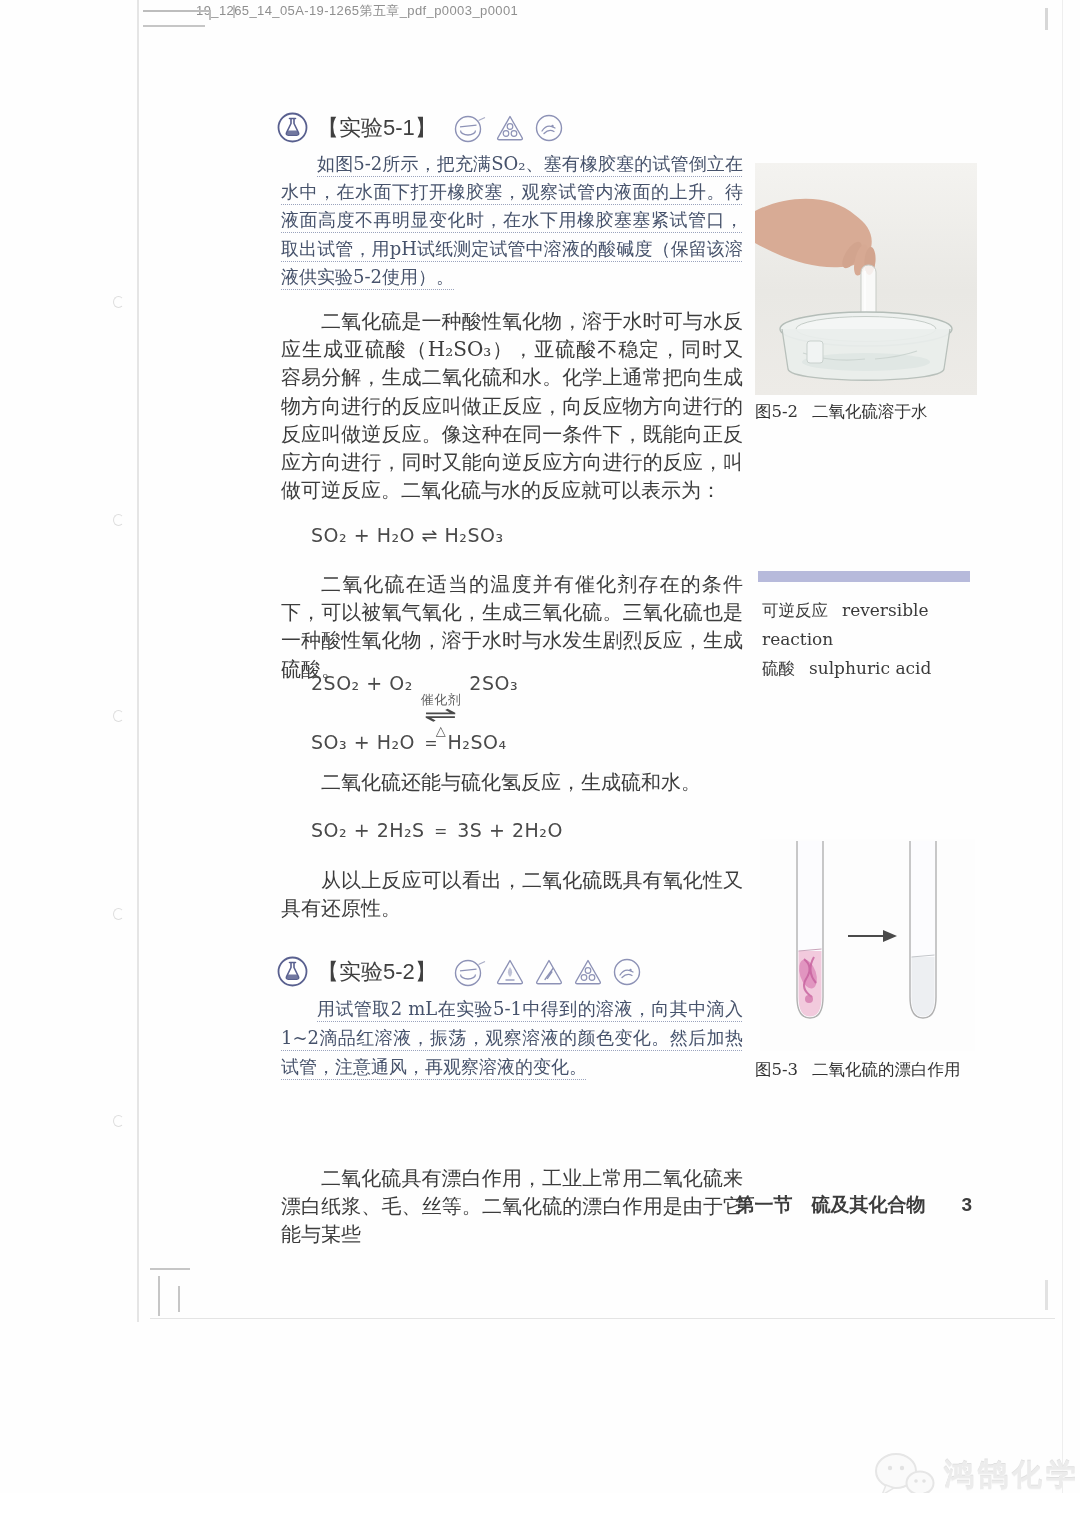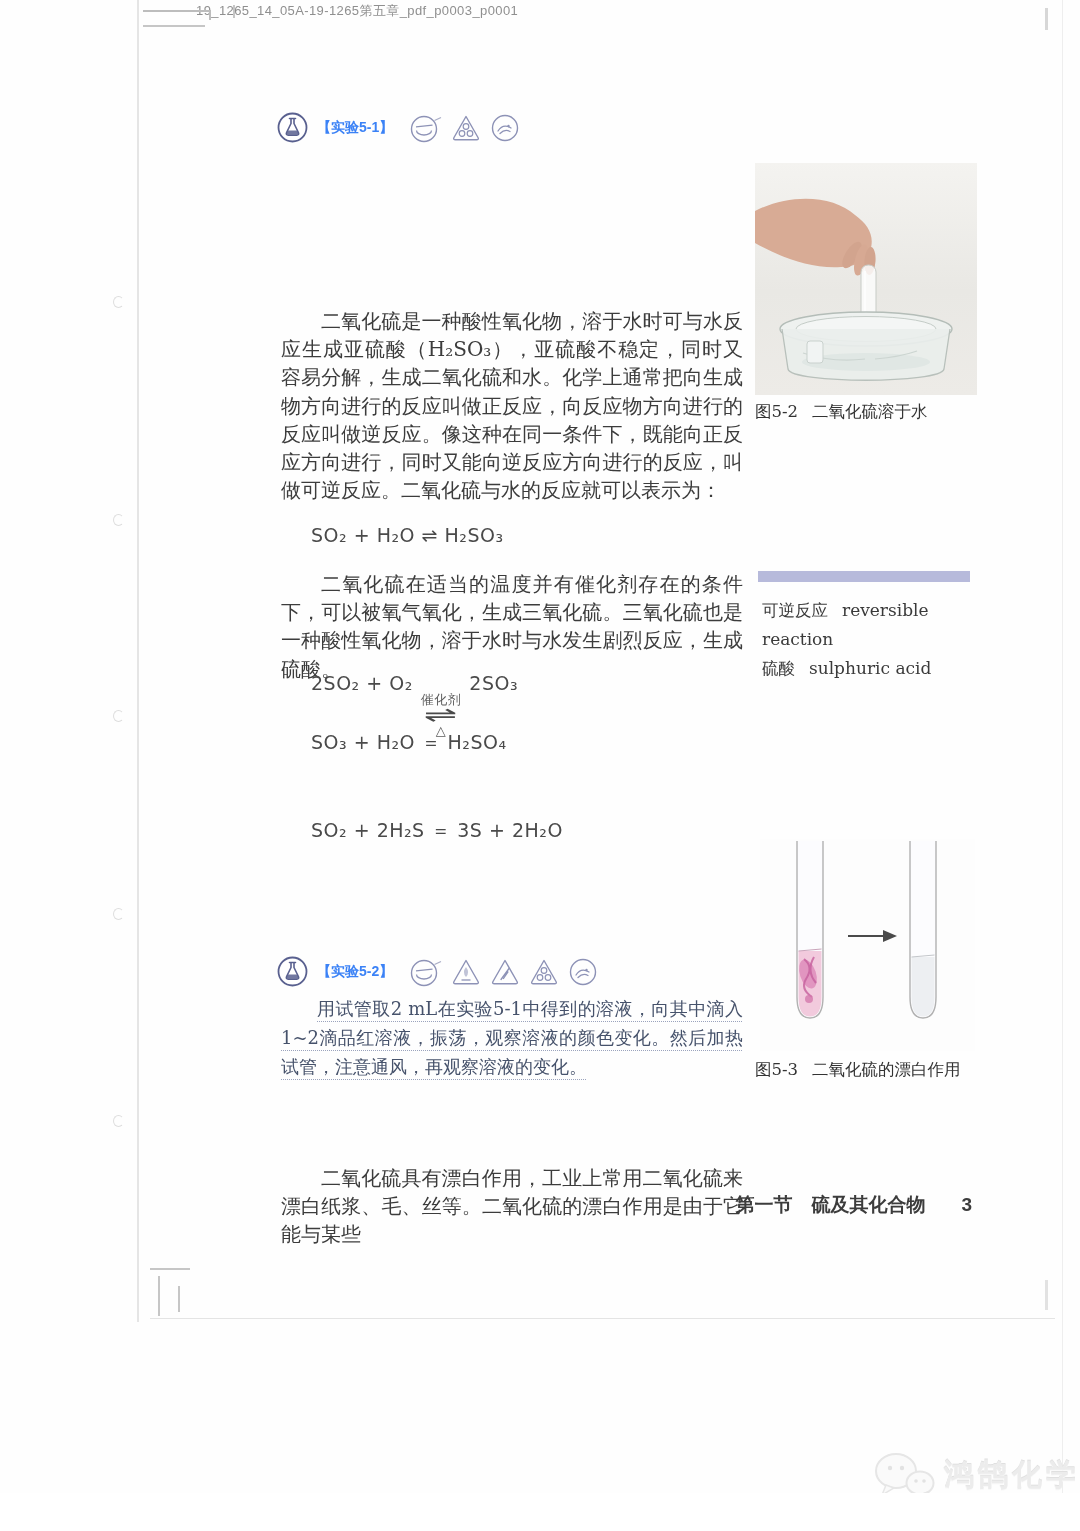--- a/index.html
+++ b/index.html
@@ -11,21 +11,21 @@
   .scanline{left:137px;top:0;width:2px;height:1322px;background:#cfcfcf;opacity:.55;}
   .edge-r{left:1062px;top:0;width:1px;height:1531px;background:#eeeeee;}
   .mark{background:#c6c6c6;}
   .punch{width:9px;height:10px;border:1.5px solid #dedede;border-radius:50%;border-right-color:transparent;}
 
   .scan-header{left:196px;top:2px;font-family:"Liberation Sans",sans-serif;font-size:13px;
                color:#8f8f8f;letter-spacing:.4px;white-space:nowrap;}
 
   
   .exp-head{display:flex;align-items:center;gap:9px;}
-  .exp-title{font-family:"Liberation Sans",sans-serif;font-weight:bold;font-size:14px;color:#3b82f6;white-space:nowrap;}
+  .exp-title{font-family:"Liberation Sans",sans-serif;font-weight:normal;font-size:22px;color:#404040;white-space:nowrap;}
   .safety-row{display:flex;align-items:center;gap:9px;margin-left:8px;}
   .exp-body{width:462px;font-size:18px;line-height:28.2px;color:#46526b;text-align:justify;text-indent:2em;
             text-decoration:underline dotted #9aa3bd 1px;text-underline-offset:6px;}
 
   .para{width:462px;font-size:20px;line-height:28.2px;color:#3c3c3c;text-align:justify;text-indent:2em;}
 
   .eq{font-family:"DejaVu Sans","Liberation Sans",sans-serif;font-size:19px;color:#4a4a4a;
       letter-spacing:.5px;white-space:nowrap;}
   .cat-wrap{display:inline-flex;flex-direction:column;align-items:center;vertical-align:-14px;margin:0 8px;}
   .cat-above{font-size:13px;line-height:1.1;color:#5a5a5a;font-family:"DejaVu Sans",sans-serif;}
@@ -91,40 +91,43 @@
         <circle cx="19" cy="20.5" r="2.8" fill="none" stroke="#8d92b6" stroke-width="1.2"></circle>
       </svg>
       <svg width="30" height="30" viewBox="0 0 30 30">
         <circle cx="15" cy="15" r="12.5" fill="none" stroke="#8d92b6" stroke-width="1.4"></circle>
         <path d="M8,18 q5,-8 13,-3 M10,20.5 q5,-5 10,-2" fill="none" stroke="#8d92b6" stroke-width="1.3" stroke-linecap="round"></path>
         <circle cx="18.5" cy="13" r="1.2" fill="#8d92b6"></circle>
       </svg>
     </span>
   </div>
 
+  <div class="abs exp-body" style="left:281px;top:150px;">如图5-2所示，把充满SO₂、塞有橡胶塞的试管倒立在水中，在水面下打开橡胶塞，观察试管内液面的上升。待液面高度不再明显变化时，在水下用橡胶塞塞紧试管口，取出试管，用pH试纸测定试管中溶液的酸碱度（保留该溶液供实验5-2使用）。</div>
 
   <div class="abs para" style="left:281px;top:307px;">二氧化硫是一种酸性氧化物，溶于水时可与水反应生成亚硫酸（H₂SO₃），亚硫酸不稳定，同时又容易分解，生成二氧化硫和水。化学上通常把向生成物方向进行的反应叫做正反应，向反应物方向进行的反应叫做逆反应。像这种在同一条件下，既能向正反应方向进行，同时又能向逆反应方向进行的反应，叫做可逆反应。二氧化硫与水的反应就可以表示为：</div>
 
   <div class="abs eq" style="left:311px;top:524px;">SO₂ + H₂O ⇌ H₂SO₃</div>
 
   <div class="abs para" style="left:281px;top:570px;">二氧化硫在适当的温度并有催化剂存在的条件下，可以被氧气氧化，生成三氧化硫。三氧化硫也是一种酸性氧化物，溶于水时与水发生剧烈反应，生成硫酸。</div>
 
   <div class="abs eq" style="left:311px;top:672px;">
     <span>2SO₂ + O₂</span><span class="cat-wrap">
         <span class="cat-above">催化剂</span>
         <span class="harpoon">⇌</span>
         <span class="cat-below">△</span>
       </span><span>2SO₃</span>
   </div>
 
   <div class="abs eq" style="left:311px;top:730px;">SO₃ + H₂O ＝ H₂SO₄</div>
 
+  <div class="abs para" style="left:281px;top:768px;">二氧化硫还能与硫化氢反应，生成硫和水。</div>
 
   <div class="abs eq" style="left:311px;top:818px;">SO₂ + 2H₂S ＝ 3S + 2H₂O</div>
 
+  <div class="abs para" style="left:281px;top:866px;">从以上反应可以看出，二氧化硫既具有氧化性又具有还原性。</div>
 
   <div class="abs exp-head" style="left:277px;top:956px;">
     <svg width="31" height="31" viewBox="0 0 31 31">
       <circle cx="15.5" cy="15.5" r="14" fill="#ffffff" stroke="#59608f" stroke-width="1.8"></circle>
       <path d="M12.5,6.5 h6 M14,6.5 v5 L9.6,20.5 q-1,2.6 1.6,2.6 h8.6 q2.6,0 1.6,-2.6 L17,11.5 v-5" fill="none" stroke="#59608f" stroke-width="1.6" stroke-linecap="round" stroke-linejoin="round"></path>
       <path d="M10.6,18.5 h9.8 l1,2.3 q0.7,1.8 -1.2,1.8 h-9.4 q-1.9,0 -1.2,-1.8 Z" fill="#59608f" opacity="0.85"></path>
     </svg>
     <span class="exp-title">【实验5-2】</span>
     <span class="safety-row">
       <svg width="32" height="30" viewBox="0 0 32 30">

